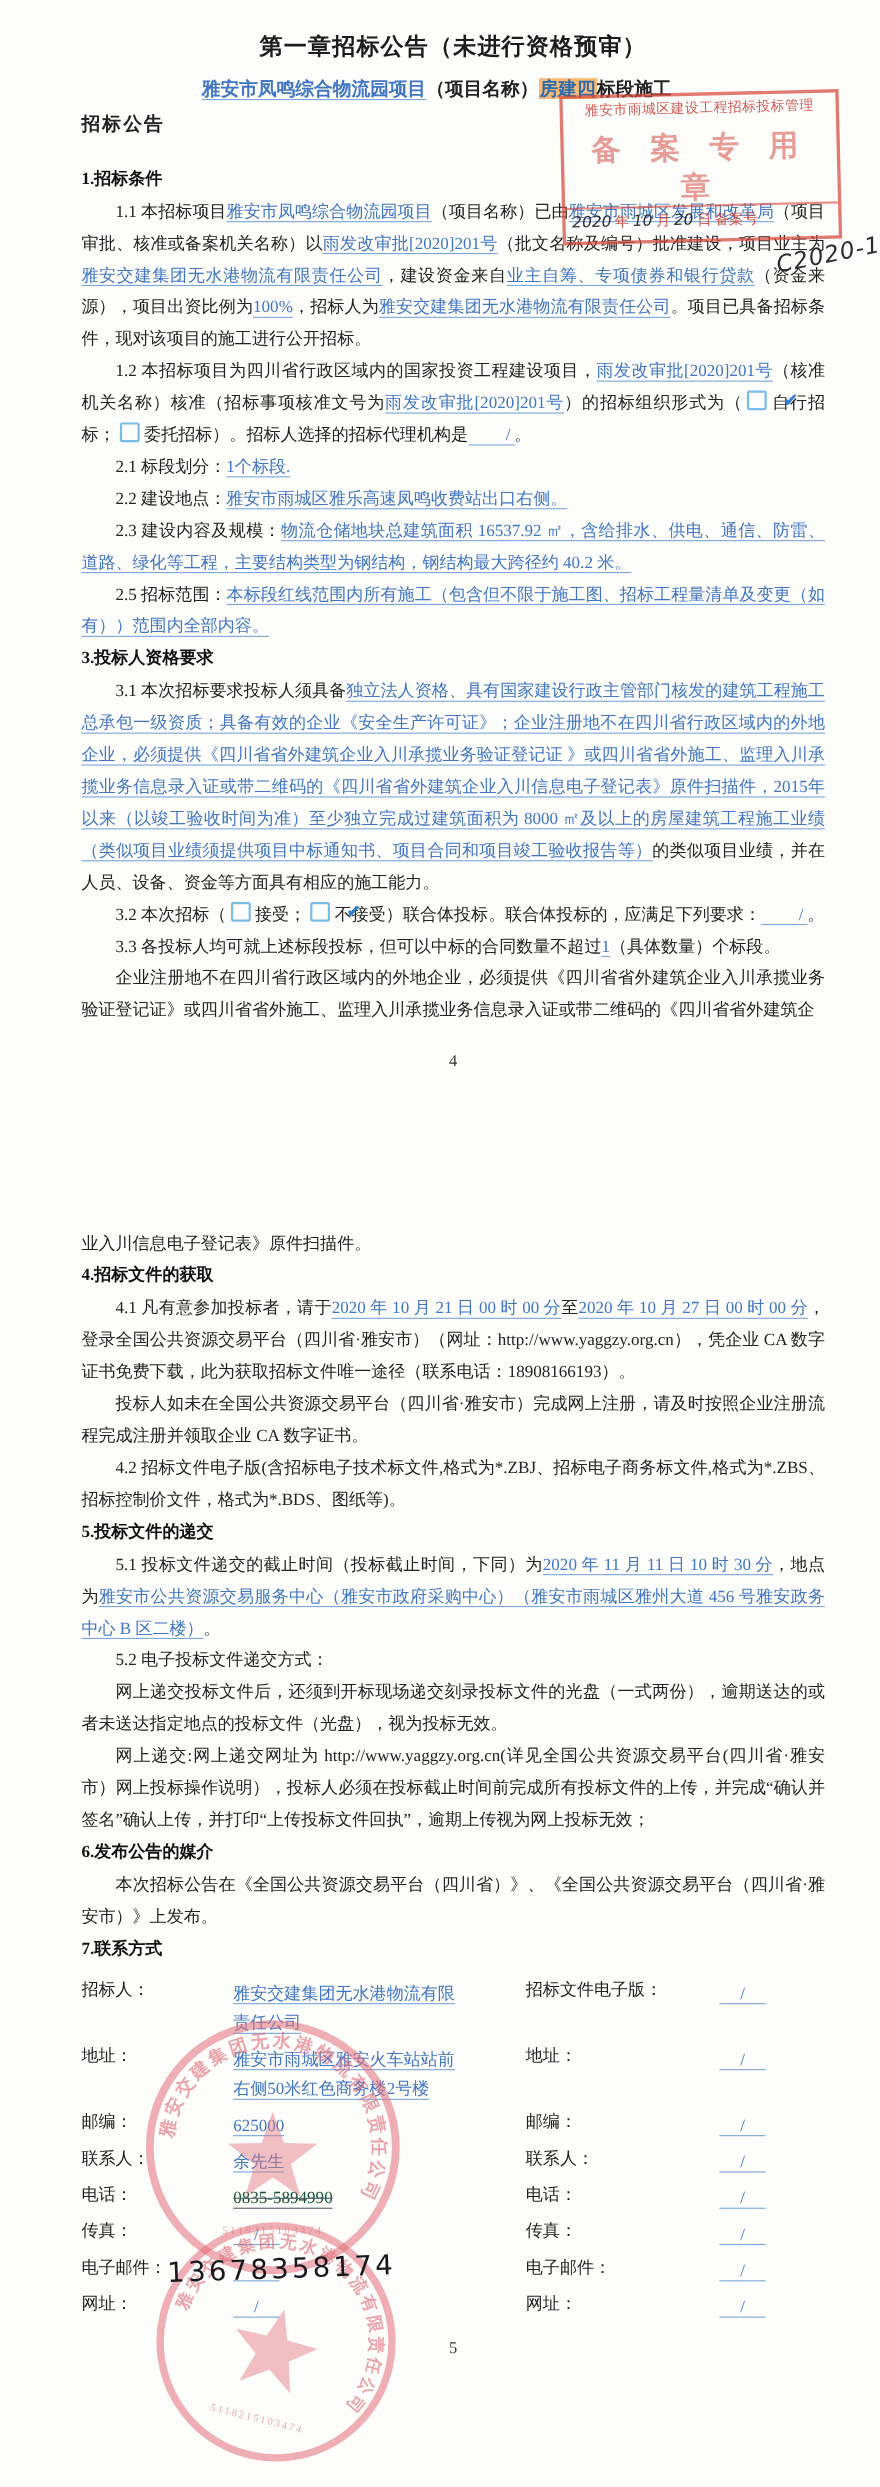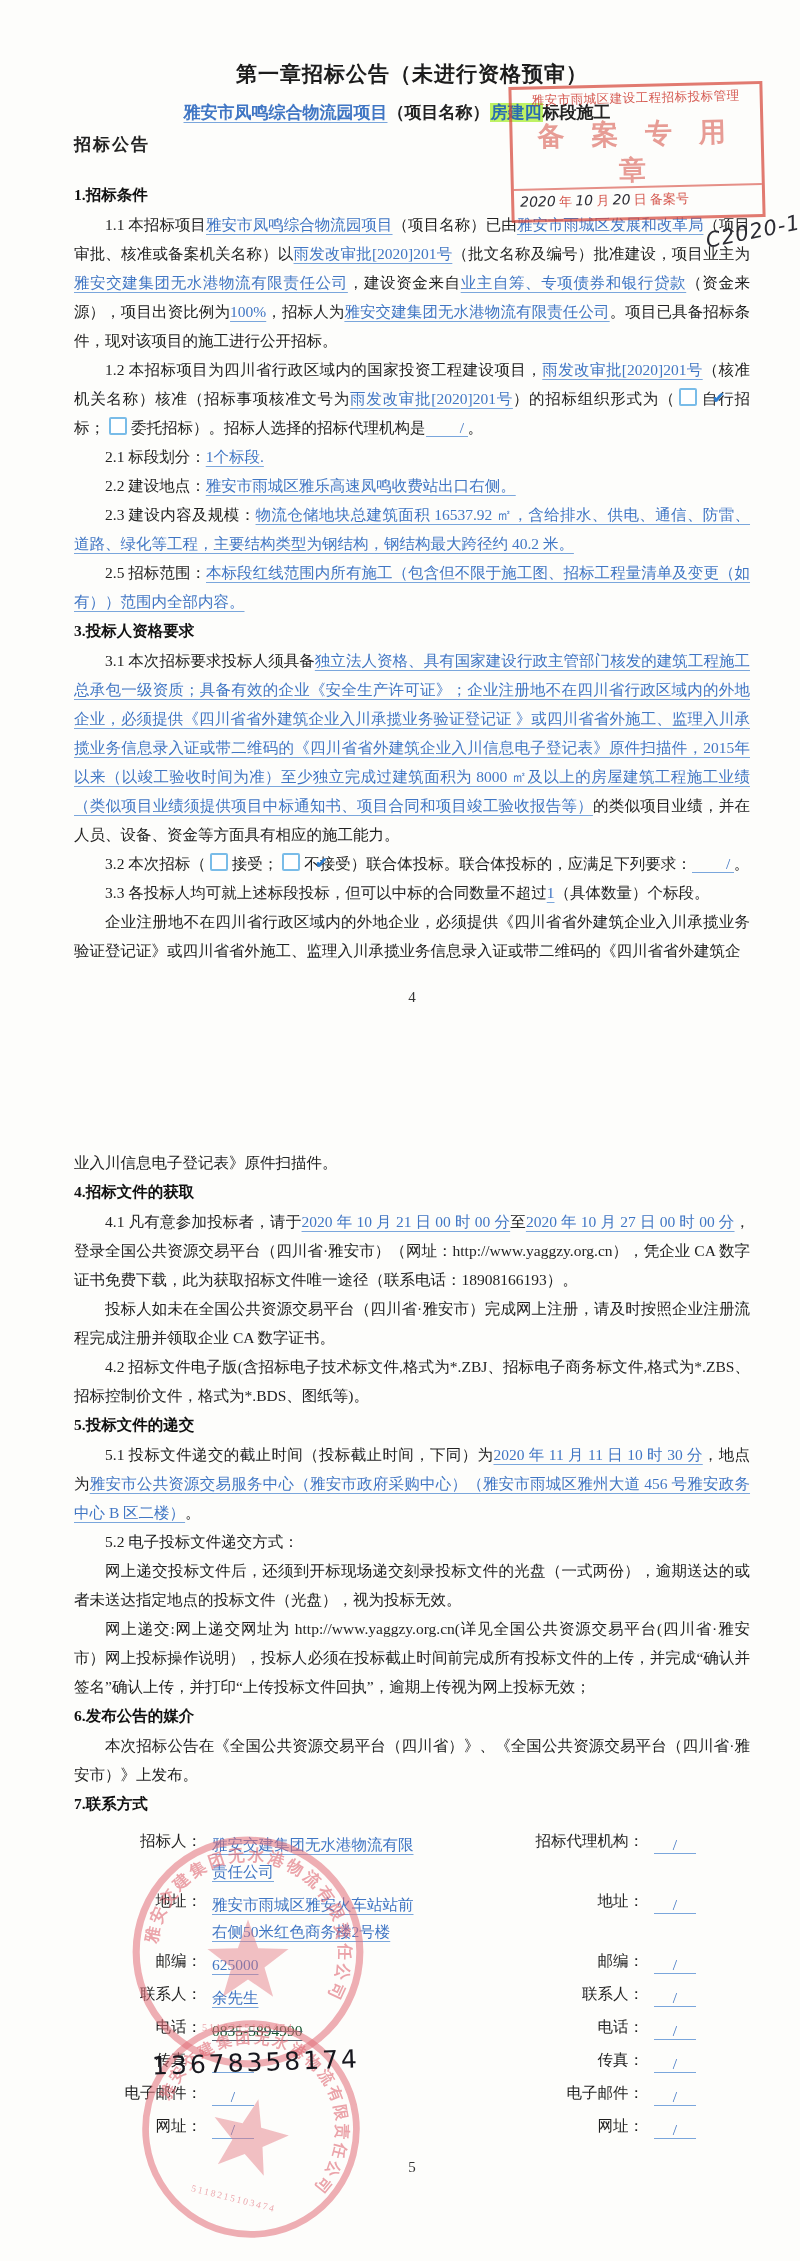--- a/index.html
+++ b/index.html
@@ -2,39 +2,39 @@
 <html><head>
 <meta charset="utf-8">
 <style>
   html,body{margin:0;padding:0;}
   body{
     width:800px;height:2261px;position:relative;overflow:hidden;
     background:#fdfdfb;color:#222;
     font-family:"Liberation Serif","DejaVu Serif",serif;
   }
   .page{position:relative;padding:0 50px 0 74px;}
-  .doc-title{font-size:21px;font-weight:bold;text-align:center;margin:0;padding-top:60px;letter-spacing:1px;color:#1c1c1c;}
+  .doc-title{font-size:21px;font-weight:bold;text-align:center;margin:0;padding-top:28px;letter-spacing:1px;color:#1c1c1c;}
   .doc-sub{font-size:17px;font-weight:bold;text-align:center;margin:13px 30px 0 0;}
   .doc-sub2{font-size:17px;font-weight:bold;text-align:left;margin:9px 120px 0 0;letter-spacing:2px;}
   .blocks{margin-top:24px;font-size:15.5px;line-height:29px;}
   .sec-h{font-size:15.5px;font-weight:bold;margin:0;line-height:30px;color:#111;}
   .body-p{margin:0;text-indent:2em;text-align:justify;}
   .body-p.noindent{text-indent:0;}
   .seg-u{color:#4076c4;text-decoration:underline;text-decoration-color:#7aa6dc;text-underline-offset:4px;}
-  .seg-hl{color:#2a6cb0;background:#bef264;padding:0 1px;}
+  .seg-hl{color:#2a6cb0;background:#fdba74;padding:0 1px;}
   .seg-st{color:#14532d;text-decoration:underline line-through;text-decoration-color:#55606e;text-underline-offset:4px;}
   .seg-bl{color:#4076c4;display:inline-block;min-width:42px;text-align:center;border-bottom:1px solid #7aa6dc;line-height:1.05;}
   .cbx{display:inline-block;width:14px;height:14px;border:2px solid #79bce8;border-radius:2px;vertical-align:-2px;margin:0 4px;position:relative;background:#fff;}
   .cbx.checked::after{content:"\2714";position:absolute;left:0;top:-6px;font-size:15px;color:#2f7fd0;font-weight:bold;}
   .page-num{text-align:center;font-size:15px;margin-top:24px;color:#333;}
   .page2{margin-top:142px;}
   .page2 .page-num{margin-top:16px;}
   .contacts{margin-top:12px;font-size:15.5px;}
   .crow{display:grid;grid-template-columns:138px 266px 176px 110px;align-items:start;margin-bottom:6px;}
-  .clabel{text-align:right;padding-right:10px;white-space:nowrap;color:#1e1e1e;}
+  .clabel{padding-right:10px;white-space:nowrap;color:#1e1e1e;}
   .cval{line-height:27px;}
   
   .overlay{position:absolute;inset:0;pointer-events:none;}
   .stamp{position:absolute;left:510px;top:84px;width:248px;height:130px;
     border:3px solid rgba(213,70,58,.72);transform:rotate(-1.4deg);}
   .stamp-top{font-size:12.5px;line-height:16px;text-align:center;padding-top:3px;white-space:nowrap;
     color:rgba(206,60,50,.85);letter-spacing:.5px;}
   .stamp-big{font-size:27px;font-weight:bold;text-align:center;letter-spacing:10px;margin-top:10px;
     color:rgba(214,76,66,.55);}
   .stamp-date{position:absolute;left:0;right:0;bottom:0;height:26px;border-top:2px solid rgba(213,70,58,.6);
@@ -84,21 +84,21 @@
         <p class="body-p"><span class="seg-n">网上递交投标文件后，还须到开标现场递交刻录投标文件的光盘（一式两份），逾期送达的或者未送达指定地点的投标文件（光盘），视为投标无效。</span></p>
         <p class="body-p"><span class="seg-n">网上递交:网上递交网址为 http://www.yaggzy.org.cn(详见全国公共资源交易平台(四川省·雅安市）网上投标操作说明），投标人必须在投标截止时间前完成所有投标文件的上传，并完成“确认并签名”确认上传，并打印“上传投标文件回执”，逾期上传视为网上投标无效；</span></p>
         <h3 class="sec-h"><span class="seg-n">6.发布公告的媒介</span></h3>
         <p class="body-p"><span class="seg-n">本次招标公告在《全国公共资源交易平台（四川省）》、《全国公共资源交易平台（四川省·雅安市）》上发布。</span></p>
         <h3 class="sec-h"><span class="seg-n">7.联系方式</span></h3>
       </div>
     <div class="contacts">
         <div class="crow">
           <div class="clabel">招标人：</div>
           <div class="cval"><span class="seg-u">雅安交建集团无水港物流有限<br>责任公司</span></div>
-          <div class="clabel">招标代理机构：</div>
+          <div class="clabel">招标文件电子版：</div>
           <div class="cval"><span class="seg-bl">/</span></div>
         </div>
         <div class="crow">
           <div class="clabel">地址：</div>
           <div class="cval"><span class="seg-u">雅安市雨城区雅安火车站站前<br>右侧50米红色商务楼2号楼</span></div>
           <div class="clabel">地址：</div>
           <div class="cval"><span class="seg-bl">/</span></div>
         </div>
         <div class="crow">
           <div class="clabel">邮编：</div>

